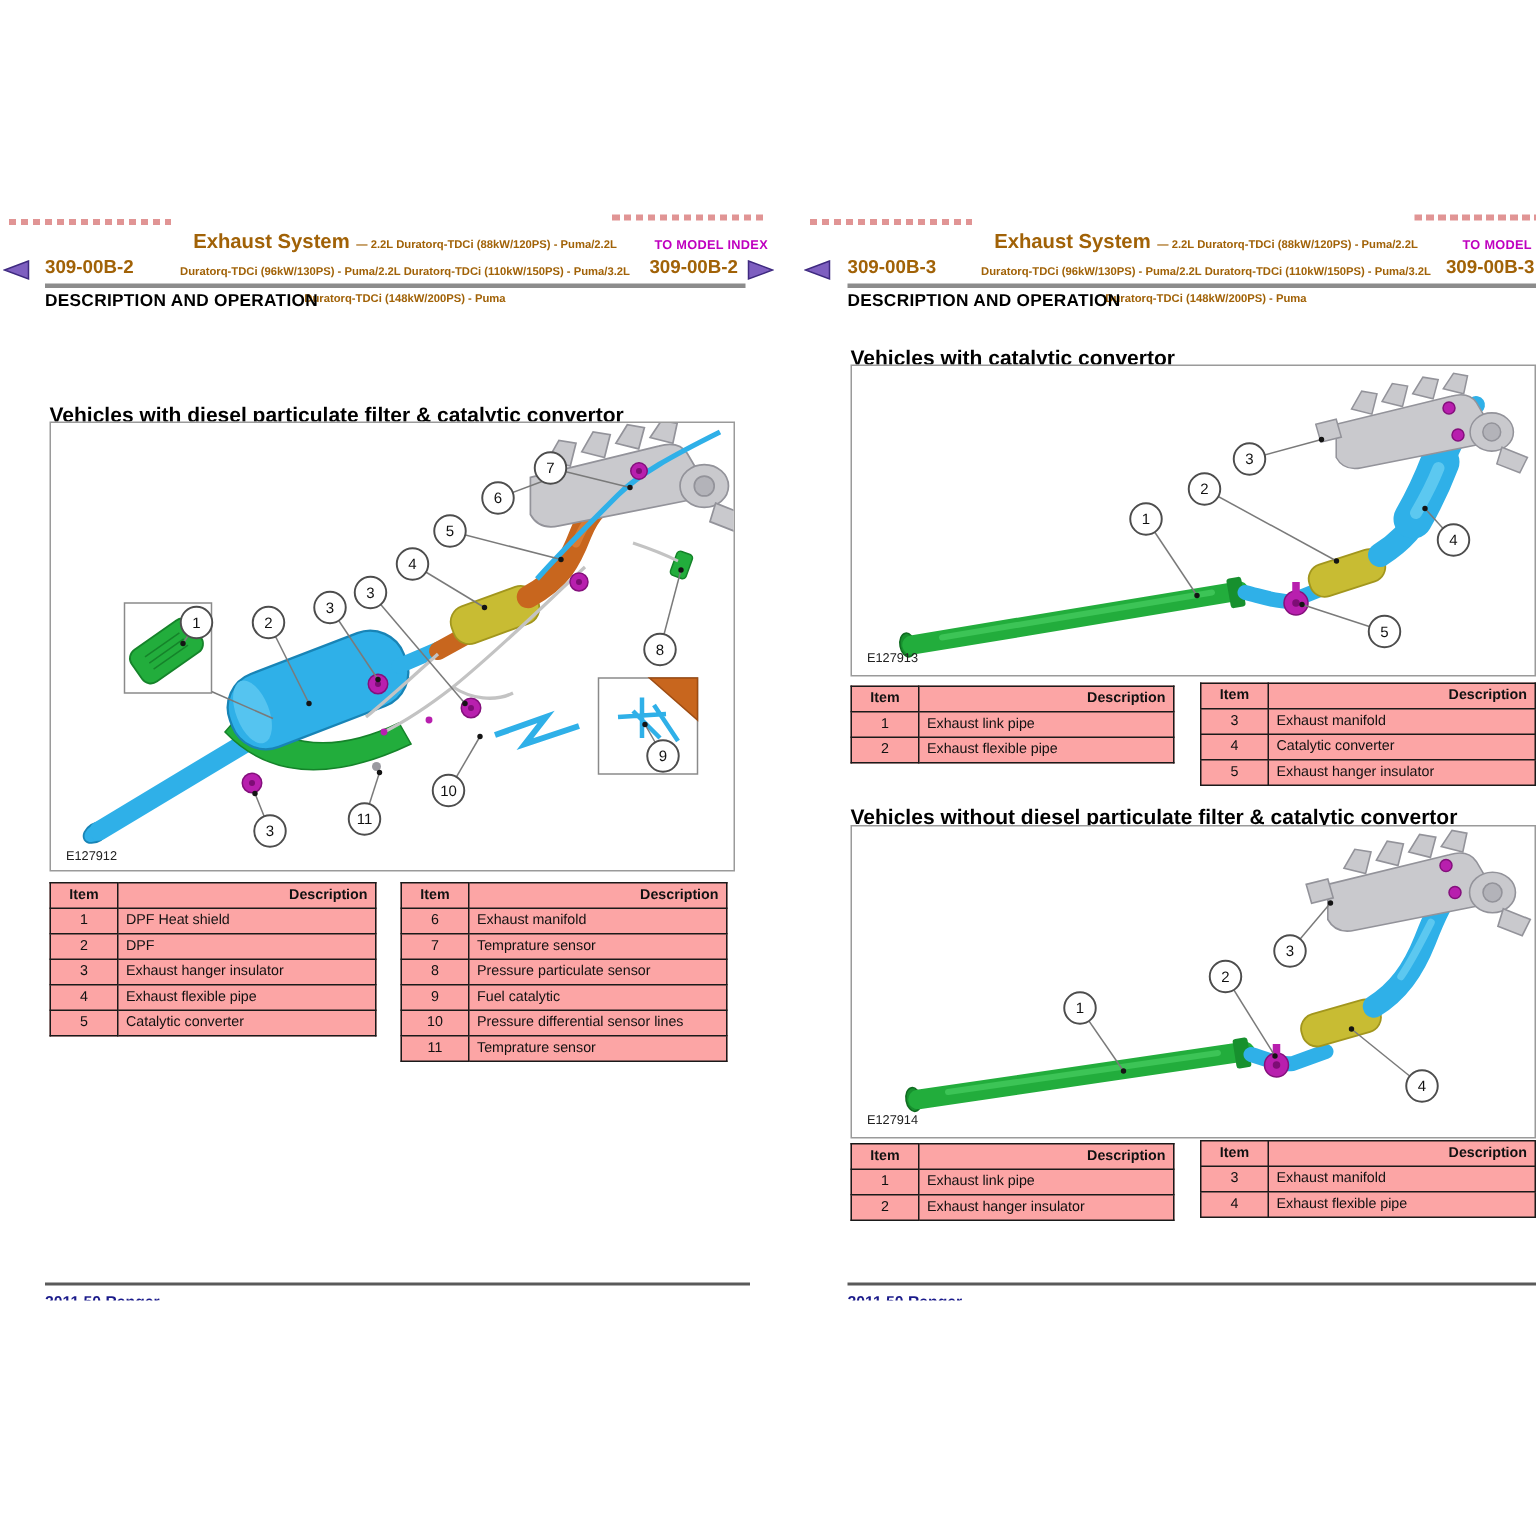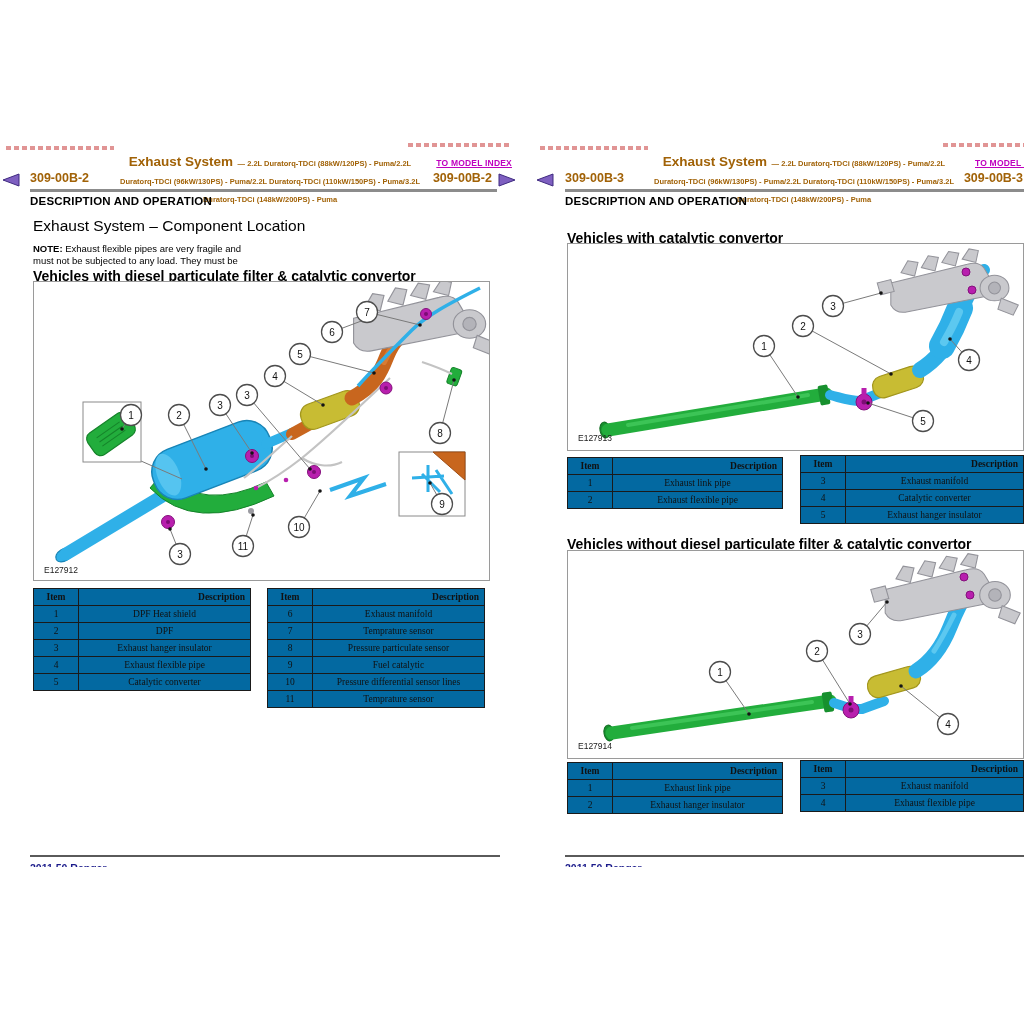--- a/index.html
+++ b/index.html
@@ -3,41 +3,41 @@
 <meta charset="utf-8">
 <style>
   html,body{margin:0;padding:0;}
   body{width:1024px;height:1024px;background:#ffffff;position:relative;overflow:hidden;
        font-family:"Liberation Sans",sans-serif;color:#111;}
   .abs{position:absolute;}
   
   .hdr-center{text-align:center;color:#a16207;}
   .hdr-title{font-size:13.5px;font-weight:bold;}
   .hdr-engines{font-size:7.5px;font-weight:bold;line-height:10px;}
-  .tmi{font-size:8.5px;font-weight:bold;color:#bf00bf;letter-spacing:.2px;white-space:nowrap;text-decoration:underline;}
+  .tmi{font-size:8.5px;font-weight:bold;color:#bf00bf;letter-spacing:.2px;white-space:nowrap;}
   .pagenum{font-size:12.5px;font-weight:bold;color:#a16207;white-space:nowrap;}
   .hrule{background:#8c8c8c;height:2.5px;}
   .descop{font-size:11.5px;font-weight:bold;color:#000;letter-spacing:.2px;}
   .ptitle{font-size:15.5px;color:#000;}
   .note{font-size:9.5px;line-height:11.5px;color:#000;}
   .caption{font-size:14px;font-weight:bold;color:#000;}
   .redstrip{height:4px;background:repeating-linear-gradient(90deg,#d97a7a 0px,#d97a7a 5px,rgba(217,122,122,0) 5px,rgba(217,122,122,0) 8px);opacity:.8;}
   
   .dbox{border:1px solid #9a9a9a;background:#fff;}
   .ecode{font-size:8.5px;fill:#222;font-family:"Liberation Sans",sans-serif;}
   .cb{fill:#fff;stroke:#4d4d4d;stroke-width:1.3;}
   .cn{font-size:10px;fill:#111;text-anchor:middle;font-family:"Liberation Sans",sans-serif;}
   .ldr{stroke:#7a7a7a;stroke-width:1;fill:none;}
   .tdot{fill:#141414;}
   .pline{stroke:#c3c3c3;stroke-width:2.2;fill:none;}
   
-  .itable{position:absolute;border-collapse:collapse;background:#0369a1;font-family:Liberation Serif, serif;}
+  .itable{position:absolute;border-collapse:collapse;background:#fca5a5;}
   .itable th,.itable td{border:1px solid #1a1a1a;font-size:9.5px;line-height:12px;padding:2px 5px;}
   .itable th{font-weight:bold;text-align:right;}
-  .itable td{text-align:center;}
+  .itable td{text-align:left;}
   .itable .c-item{width:34px;text-align:center;}
   
   .frule{background:#5a5a5a;height:2px;}
   .fclip{height:9px;overflow:hidden;}
   .ftext{font-size:10.5px;font-weight:bold;color:#1a1a8a;white-space:nowrap;}
   .arrow{display:block;}
 </style>
 </head>
 <body>
 
@@ -57,26 +57,21 @@
     <polygon points="17,1 1,7 17,13" fill="#7e5fc0" stroke="#3f2a80" stroke-width="1"></polygon>
   </svg>
   <div class="abs pagenum" style="left:30px;top:171px;">309-00B-2</div>
   <div class="abs pagenum" style="left:408px;top:171px;width:84px;text-align:right;">309-00B-2</div>
   <svg class="abs arrow" style="left:498px;top:173px;" width="18" height="14" viewBox="0 0 18 14">
     <polygon points="1,1 17,7 1,13" fill="#7e5fc0" stroke="#3f2a80" stroke-width="1"></polygon>
   </svg>
 
   <div class="abs hrule" style="left:30px;top:189px;width:467px;"></div>
   <div class="abs descop" style="left:30px;top:195px;">DESCRIPTION AND OPERATION</div>
-  <div class="abs ptitle" style="left:33px;top:217px;">Exhaust System – Component Location</div>
-
-  <div class="abs note" style="left:33px;top:243px;width:221px;">
-    <b>NOTE:</b>
-    <span>Exhaust flexible pipes are very fragile and must not be subjected to any load. They must be</span>
-  </div>
+
 
   <div class="abs caption" style="left:33px;top:268px;">Vehicles with diesel particulate filter &amp; catalytic convertor</div>
 
   <div class="abs dbox" style="left:33px;top:281px;width:455px;height:298px;">
     <svg width="455" height="298" viewBox="0 0 455 298">
 
       <ellipse cx="30" cy="273" rx="9" ry="6" transform="rotate(-32 30 273)" fill="#2fb0e8" stroke="#1884b6" stroke-width="1.2"></ellipse>
       <path d="M32 272 L150 201" stroke="#2fb0e8" stroke-width="13" stroke-linecap="round" fill="none"></path>
 
       <path d="M116 206 Q160 252 240 214 L232 200 Q170 230 128 192 Z" fill="#22ad3c" stroke="#15832a" stroke-width="1"></path>

